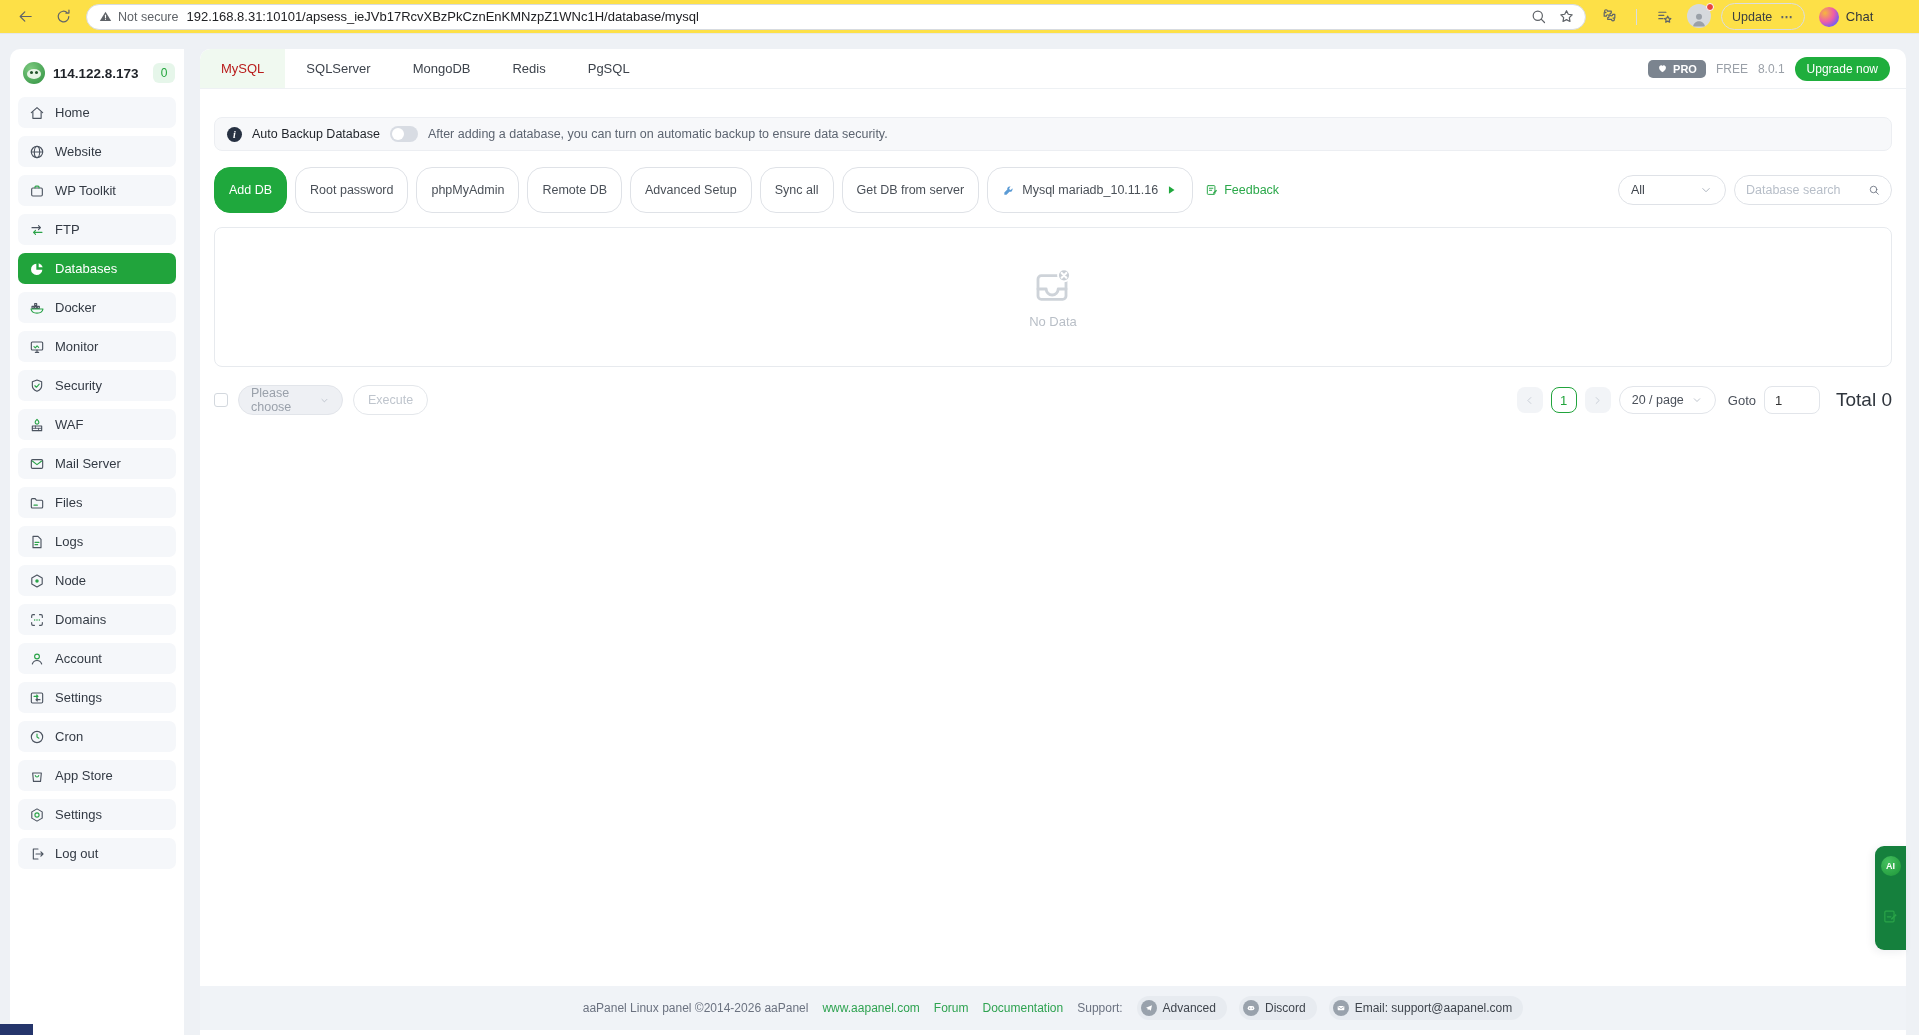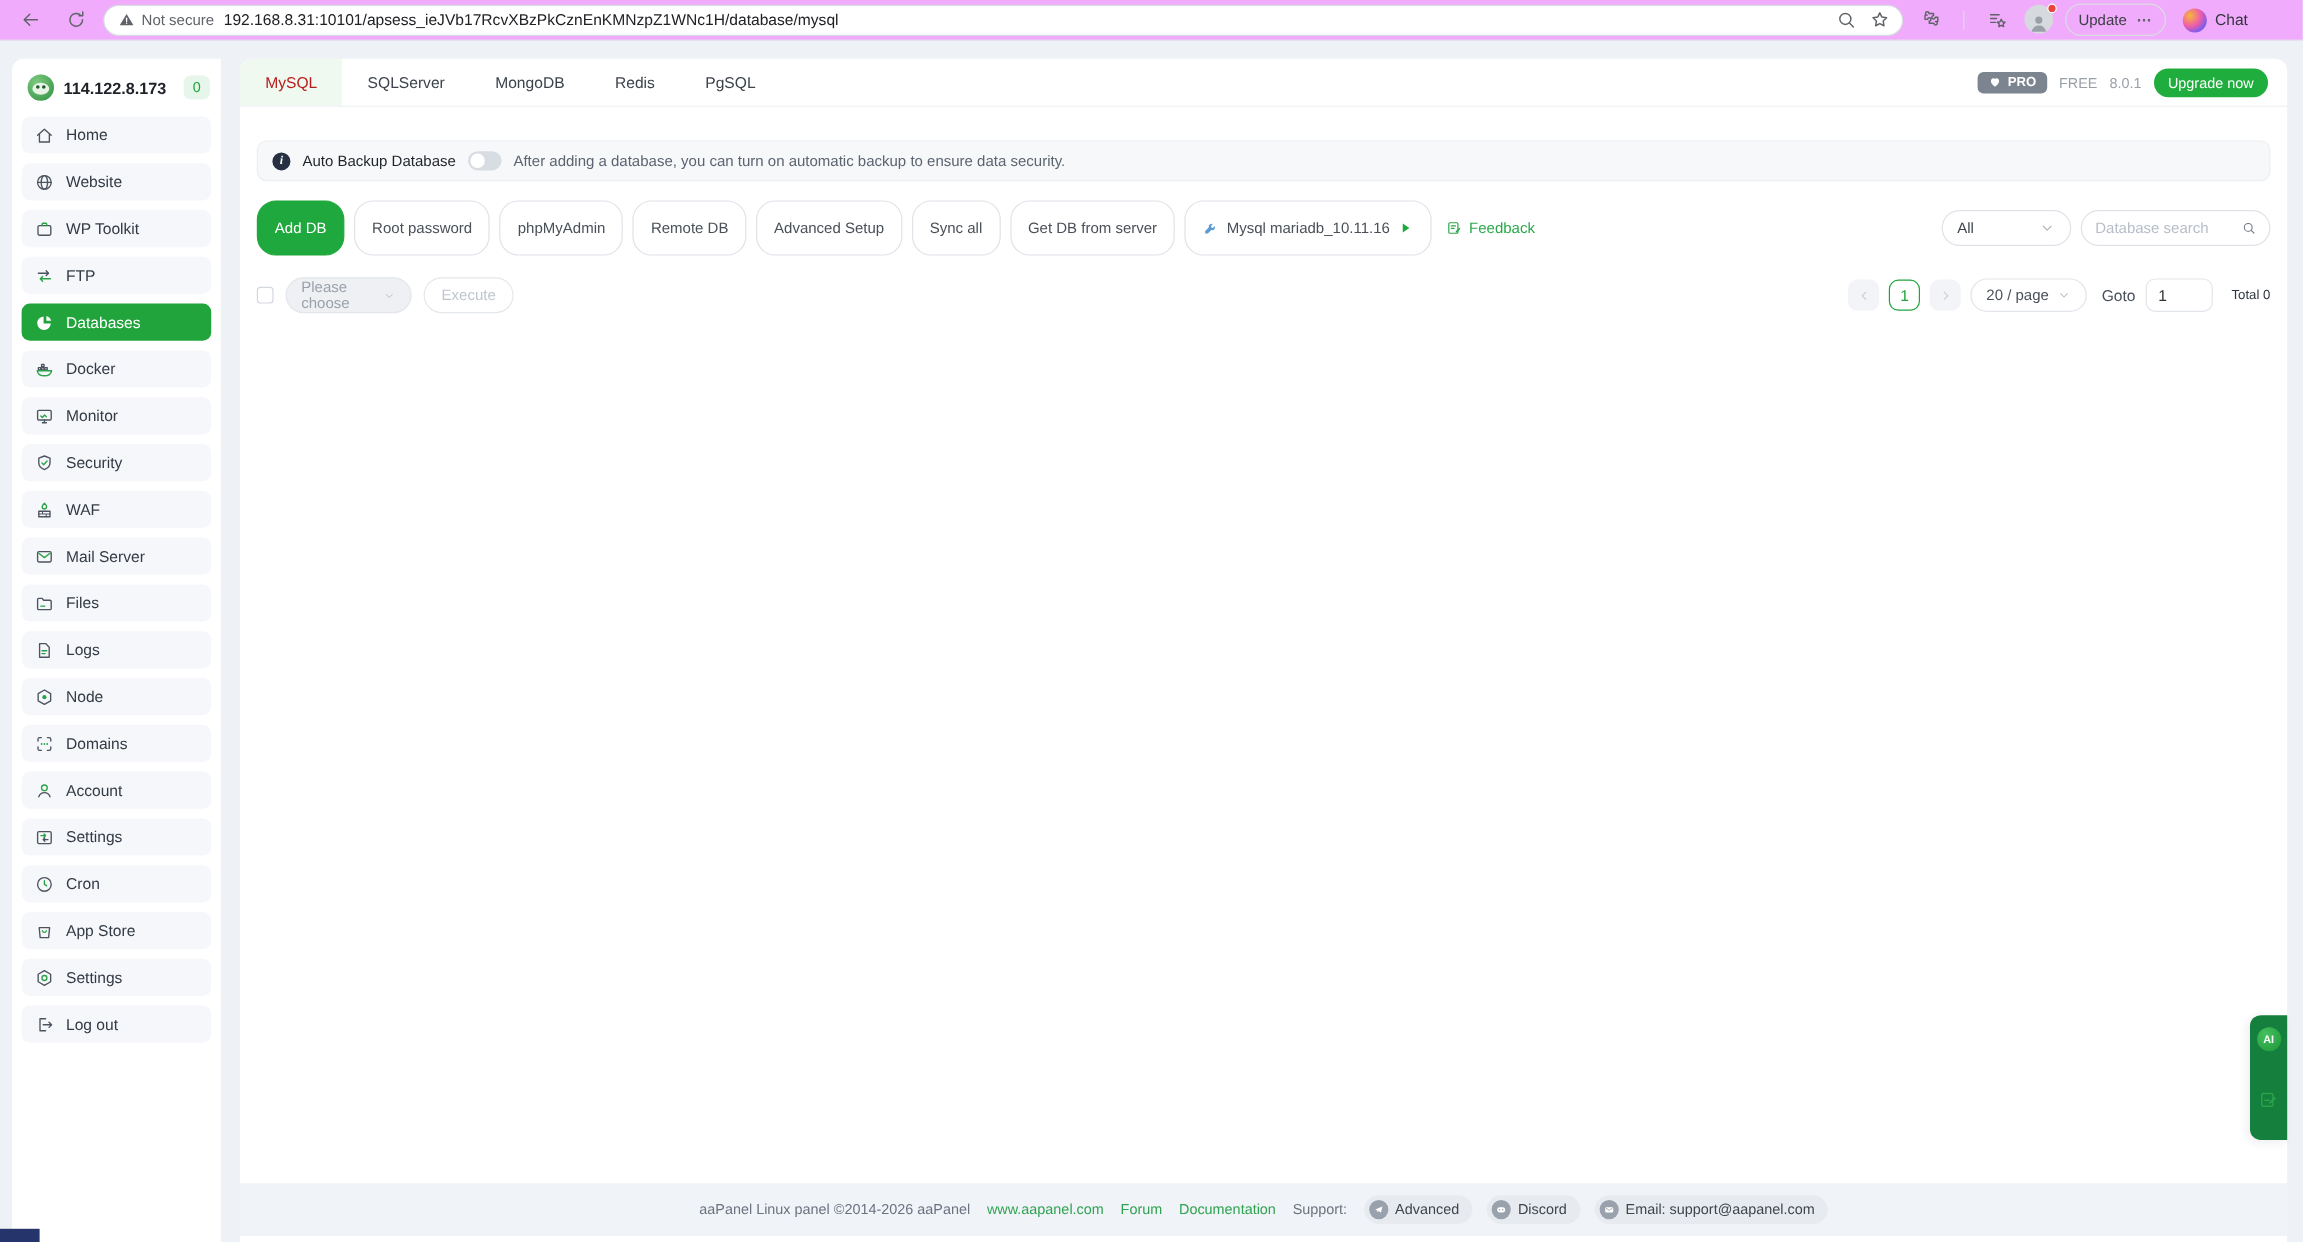--- a/index.html
+++ b/index.html
@@ -1,19 +1,19 @@
 <!DOCTYPE html>
 <html><head>
 <meta charset="utf-8">
 <style>
   * { margin:0; padding:0; box-sizing:border-box; }
   html,body { width:1919px; height:1035px; overflow:hidden; font-family:"Liberation Sans", sans-serif; background:#eef1f5; }
 
   
-  .browser-bar { height:34px; background:#f0abfc; border-bottom:1px solid #e4e7ea; display:flex; align-items:center; padding:0 10px; gap:8px; }
+  .browser-bar { height:34px; background:#fde047; border-bottom:1px solid #e4e7ea; display:flex; align-items:center; padding:0 10px; gap:8px; }
   .bicon { width:30px; height:26px; display:flex; align-items:center; justify-content:center; color:#5f6368; border-radius:6px; cursor:pointer; flex:0 0 auto; }
   .bicon svg { width:17px; height:17px; }
   .addr-pill { flex:1 1 auto; max-width:1500px; height:26px; border:1px solid #d7dbe0; border-radius:14px; display:flex; align-items:center; padding:0 6px 0 12px; gap:8px; background:#fff; }
   .addr-pill .sec { display:flex; align-items:center; gap:6px; color:#5f6368; font-size:12.5px; flex:0 0 auto; }
   .addr-pill .sec svg { width:13px; height:13px; }
   .addr-url { font-size:13px; color:#202124; flex:1 1 auto; white-space:nowrap; overflow:hidden; }
   .pill-icons { display:flex; align-items:center; gap:2px; }
   .pill-icons .bicon { width:26px; }
   .bdivider { width:1px; height:16px; background:#d9dde2; margin:0 4px; flex:0 0 auto; }
   .avatar-wrap { position:relative; width:26px; height:26px; flex:0 0 auto; cursor:pointer; }
@@ -88,21 +88,21 @@
   .choose-select .icn { width:13px; height:13px; color:#b3bac4; }
   .exec-btn { height:30px; padding:0 14px; border:1px solid #e4e7eb; border-radius:16px; background:#fff; font-size:12.5px; color:#bfc5cd; display:flex; align-items:center; cursor:pointer; }
   .pager { margin-left:auto; display:flex; align-items:center; gap:8px; }
   .pg-btn { width:26px; height:26px; border-radius:8px; background:#f2f4f7; border:none; display:flex; align-items:center; justify-content:center; color:#c6ccd4; cursor:pointer; }
   .pg-btn .icn { width:13px; height:13px; }
   .pg-cur { width:26px; height:26px; border-radius:8px; background:#fff; border:1px solid #21a43c; color:#21a43c; font-size:13px; display:flex; align-items:center; justify-content:center; cursor:pointer; }
   .pgsize { height:28px; border:1px solid #e2e5ea; border-radius:15px; display:flex; align-items:center; gap:7px; padding:0 12px; font-size:12.5px; color:#4a505a; cursor:pointer; }
   .pgsize .icn { width:12px; height:12px; color:#b3bac4; }
   .goto-lbl { font-size:13px; color:#4a505a; margin-left:4px; }
   .goto-input { width:56px; height:28px; border:1px solid #e2e5ea; border-radius:8px; padding:0 10px; font-size:13px; color:#333; outline:none; font-family:inherit; }
-  .total-lbl { font-size:11px; color:#2f353d; margin-left:8px; }
+  .total-lbl { font-size:19px; color:#2f353d; margin-left:8px; }
 
   
   .page-footer { margin-top:auto; margin-bottom:5px; height:44px; background:#f0f3f7; display:flex; align-items:center; justify-content:center; gap:14px; font-size:12px; color:#6b7280; flex:0 0 auto; }
   .pf-link { color:#2fa351; cursor:pointer; }
   .pf-pill { display:flex; align-items:center; gap:6px; background:#e7ebf0; border-radius:999px; height:24px; padding:0 11px 0 4px; color:#3f454d; cursor:pointer; }
   .pf-circ { width:16px; height:16px; border-radius:50%; background:#99a2ac; display:flex; align-items:center; justify-content:center; }
   .pf-circ svg { width:16px; height:16px; }
 
   
   .float-widget { position:absolute; right:13px; top:812px; width:31px; height:104px; background:#15803d; border-radius:9px 0 0 9px; box-shadow:-2px 2px 8px rgba(20,40,60,.08); display:flex; flex-direction:column; align-items:center; padding-top:10px; gap:32px; }
@@ -433,20 +433,29 @@
         </span>
         <span class="search-box">
           <input type="text" placeholder="Database search" style="">
           <svg class="icn" viewBox="0 0 24 24">
               <circle cx="11" cy="11" r="6.5"></circle>
               <path d="M15.8 15.8 20.5 20.5"></path>
             </svg>
         </span>
       </div>
 
+      <div class="table-box">
+        <svg class="icn nodata-icon" viewBox="0 0 24 24">
+          <rect x="3" y="5.8" width="16.8" height="14.2" rx="2"></rect>
+          <path d="M3 13.8h4.9a3.6 3.6 0 0 0 7.2 0h4.7"></path>
+          <circle cx="18.6" cy="5.6" r="3.6" fill="#c9ced4" stroke="#fff" stroke-width="1.1"></circle>
+          <path d="M17.2 4.2l2.8 2.8M20 4.2l-2.8 2.8" stroke="#fff" stroke-width="1.3"></path>
+        </svg>
+        <span class="nodata-txt">No Data</span>
+      </div>
 
       <div class="controls">
         <span class="checkbox"></span>
         <span class="choose-select">
           <span>Please choose</span>
           <svg class="icn" viewBox="0 0 24 24">
               <path d="M6.5 9.5 12 15l5.5-5.5"></path>
             </svg>
         </span>
         <span class="exec-btn">Execute</span>

